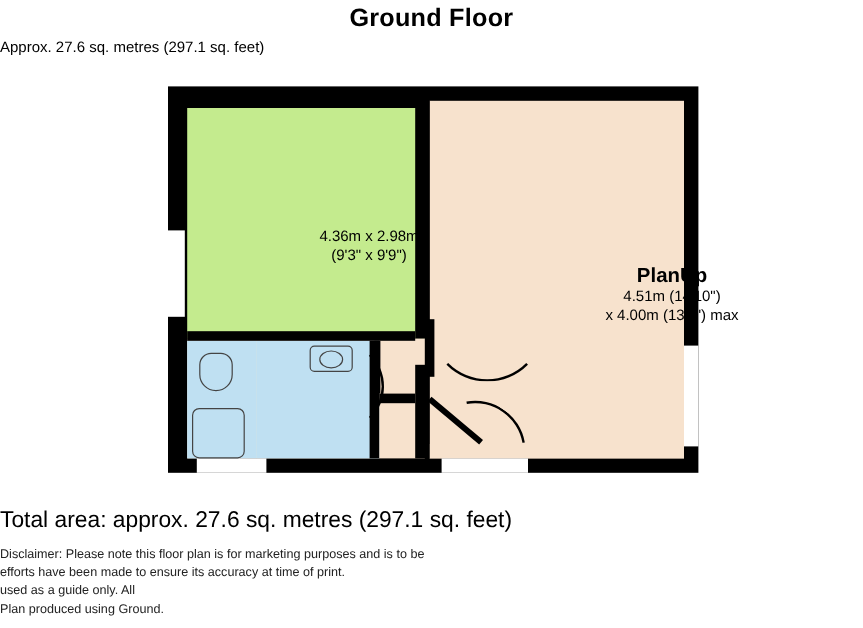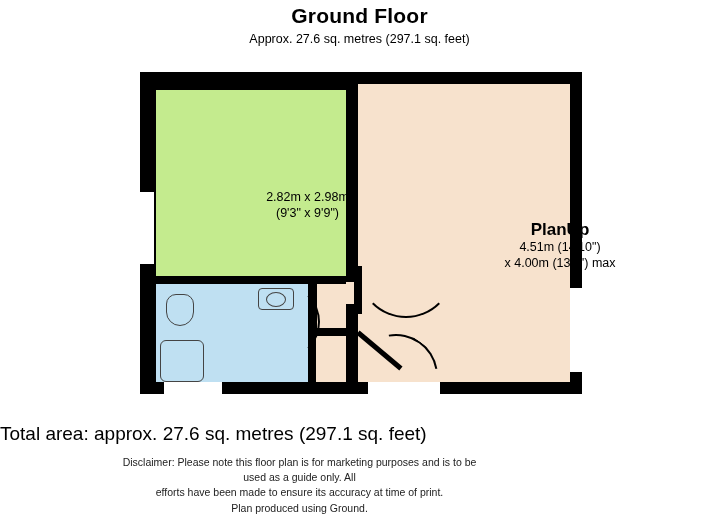--- a/index.html
+++ b/index.html
@@ -28,21 +28,21 @@
     text-align: center;
     font-size: 21px;
     font-weight: bold;
     letter-spacing: 0.2px;
   }
   .subtitle {
     position: absolute;
     top: 32px;
     left: 0;
     width: 719px;
-    text-align: center;
+    text-align: left;
     font-size: 12.5px;
   }
   .plan {
     position: absolute;
     left: 140px;
     top: 72px;
     width: 442px;
     height: 322px;
   }
   
@@ -231,21 +231,21 @@
     left: 0;
     width: 719px;
     text-align: left;
     font-size: 19px;
   }
   .disclaimer {
     position: absolute;
     top: 455px;
     left: 0;
     width: 599px;
-    text-align: center;
+    text-align: left;
     font-size: 10.5px;
     line-height: 1.45;
     color: #222222;
   }
 </style>
 </head>
 <body>
 
 <div class="page">
 
@@ -282,34 +282,34 @@
 
     <div class="arc arc-bath"></div>
     <div class="door-leaf leaf-bath"></div>
 
     <div class="fixture bath-tub"></div>
     <div class="fixture wc"></div>
     <div class="fixture basin"></div>
     <div class="fixture basin-bowl"></div>
 
     <div class="label label-bedroom">
-      <div class="label-dim">2.82m x 2.98m</div>
+      <div class="label-dim">4.36m x 2.98m</div>
       <div class="label-dim">(9'3" x 9'9")</div>
     </div>
 
     <div class="label label-lounge">
       <div class="label-name">PlanUp</div>
       <div class="label-dim">4.51m (14'10")</div>
       <div class="label-dim">x 4.00m (13'2") max</div>
     </div>
 
   </div>
 
   <div class="total">Total area: approx. 27.6 sq. metres (297.1 sq. feet)</div>
 
   <div class="disclaimer">
     <div>Disclaimer: Please note this floor plan is for marketing purposes and is to be</div>
+    <div>efforts have been made to ensure its accuracy at time of print.</div>
     <div>used as a guide only. All</div>
-    <div>efforts have been made to ensure its accuracy at time of print.</div>
     <div>Plan produced using Ground.</div>
   </div>
 
 </div>
 
 </body></html>

